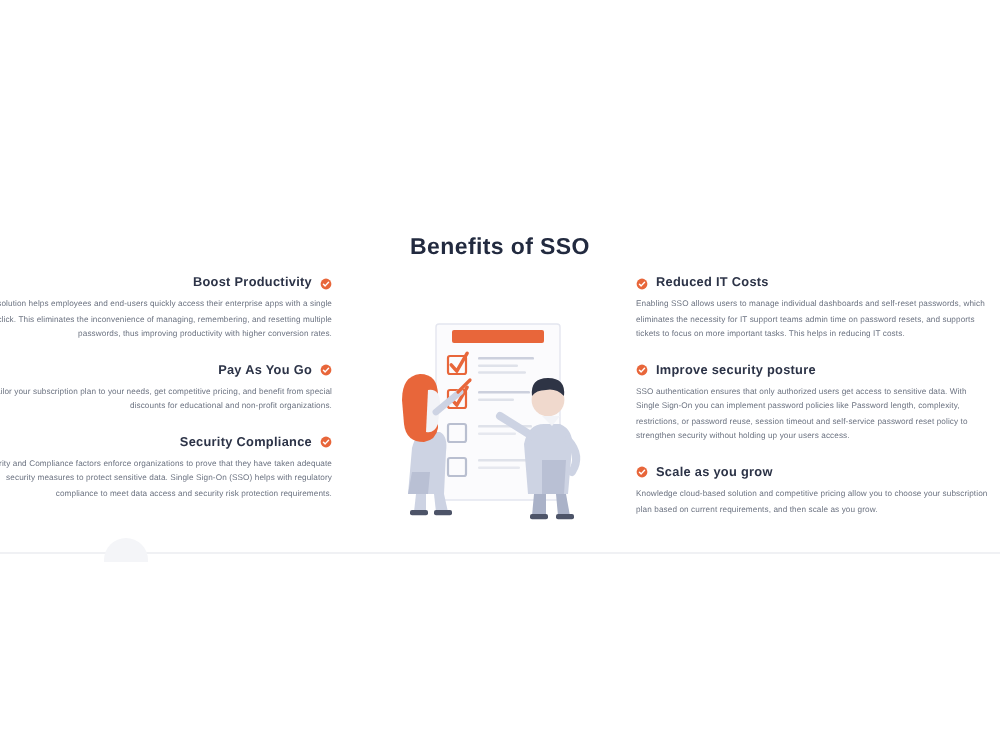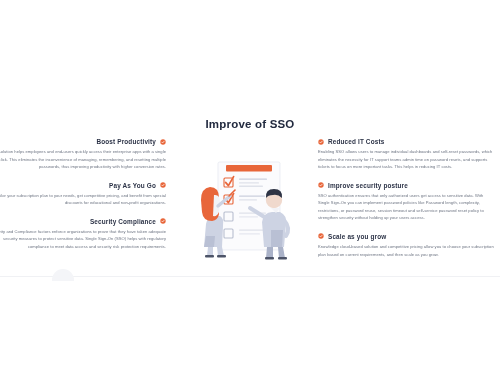--- a/index.html
+++ b/index.html
@@ -114,21 +114,21 @@
     height: 12px;
     border-radius: 11px 11px 0 0;
     background: #f4f5f8;
   }
 </style>
 </head>
 <body>
 
 <div class="page">
 
-  <div class="section-title">Improve of SSO</div>
+  <div class="section-title">Benefits of SSO</div>
 
   <div class="col col-left">
 
     <div class="benefit">
       <div class="benefit-head">
         <span class="benefit-title">Boost Productivity</span>
         <svg class="check-badge" viewBox="0 0 16 16">
           <circle cx="8" cy="8" r="7.2" fill="#e8663a"></circle>
           <path d="M4.6 8.2 L6.9 10.5 L11.4 5.6" stroke="#ffffff" stroke-width="1.9" fill="none" stroke-linecap="round" stroke-linejoin="round"></path>
         </svg>

